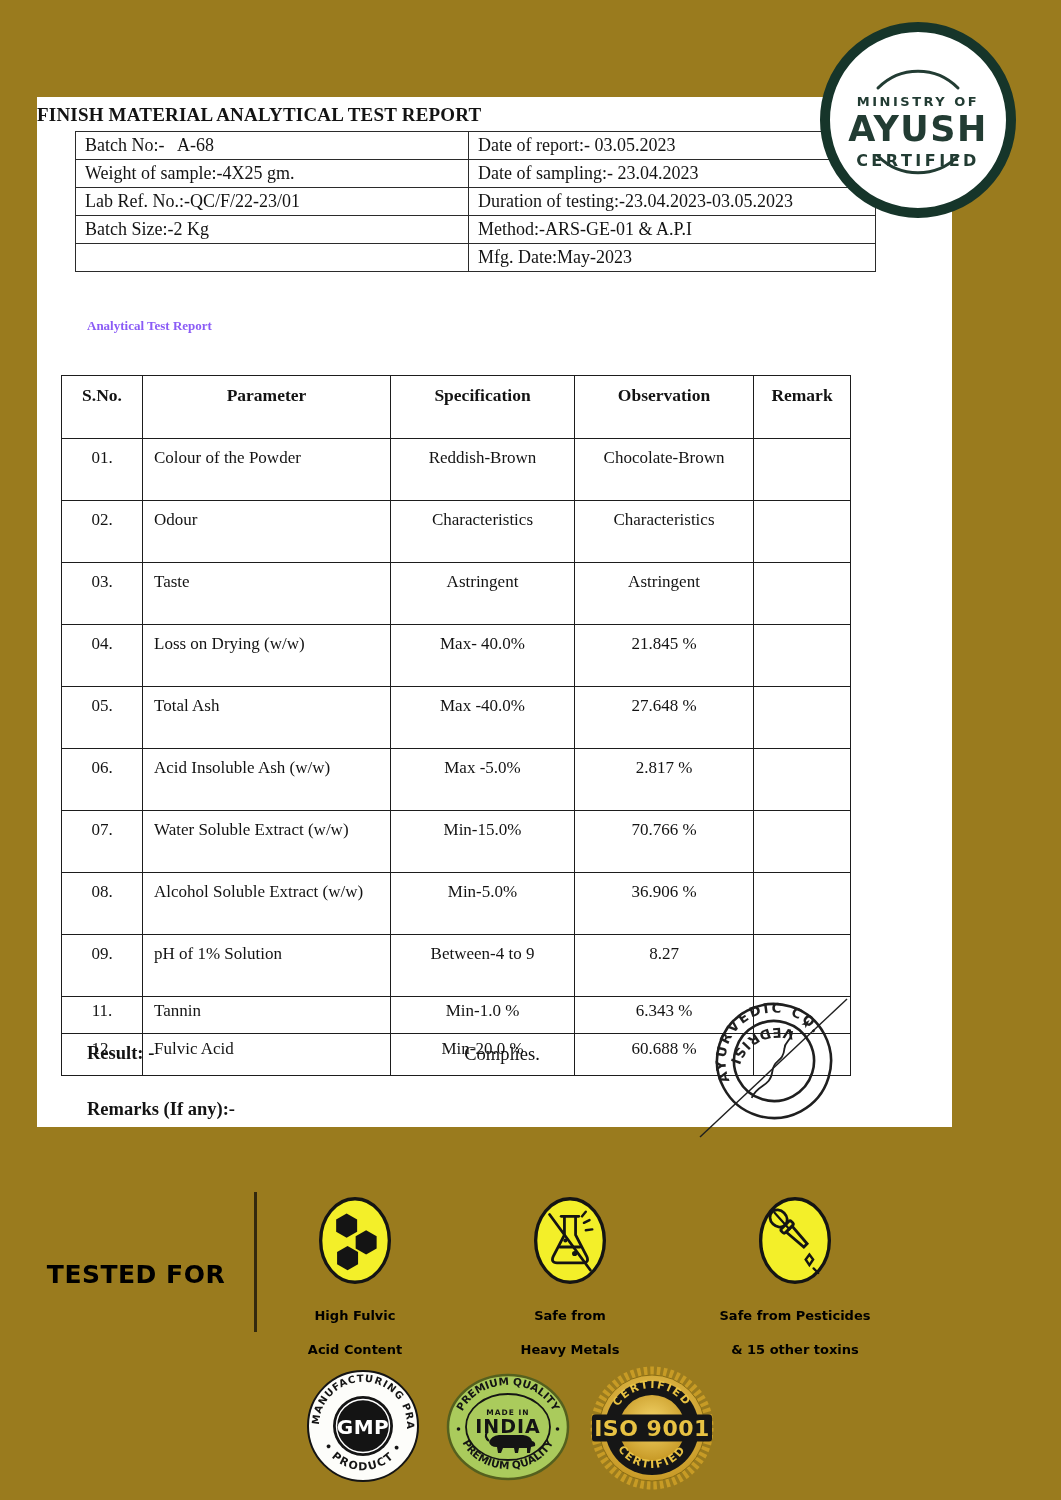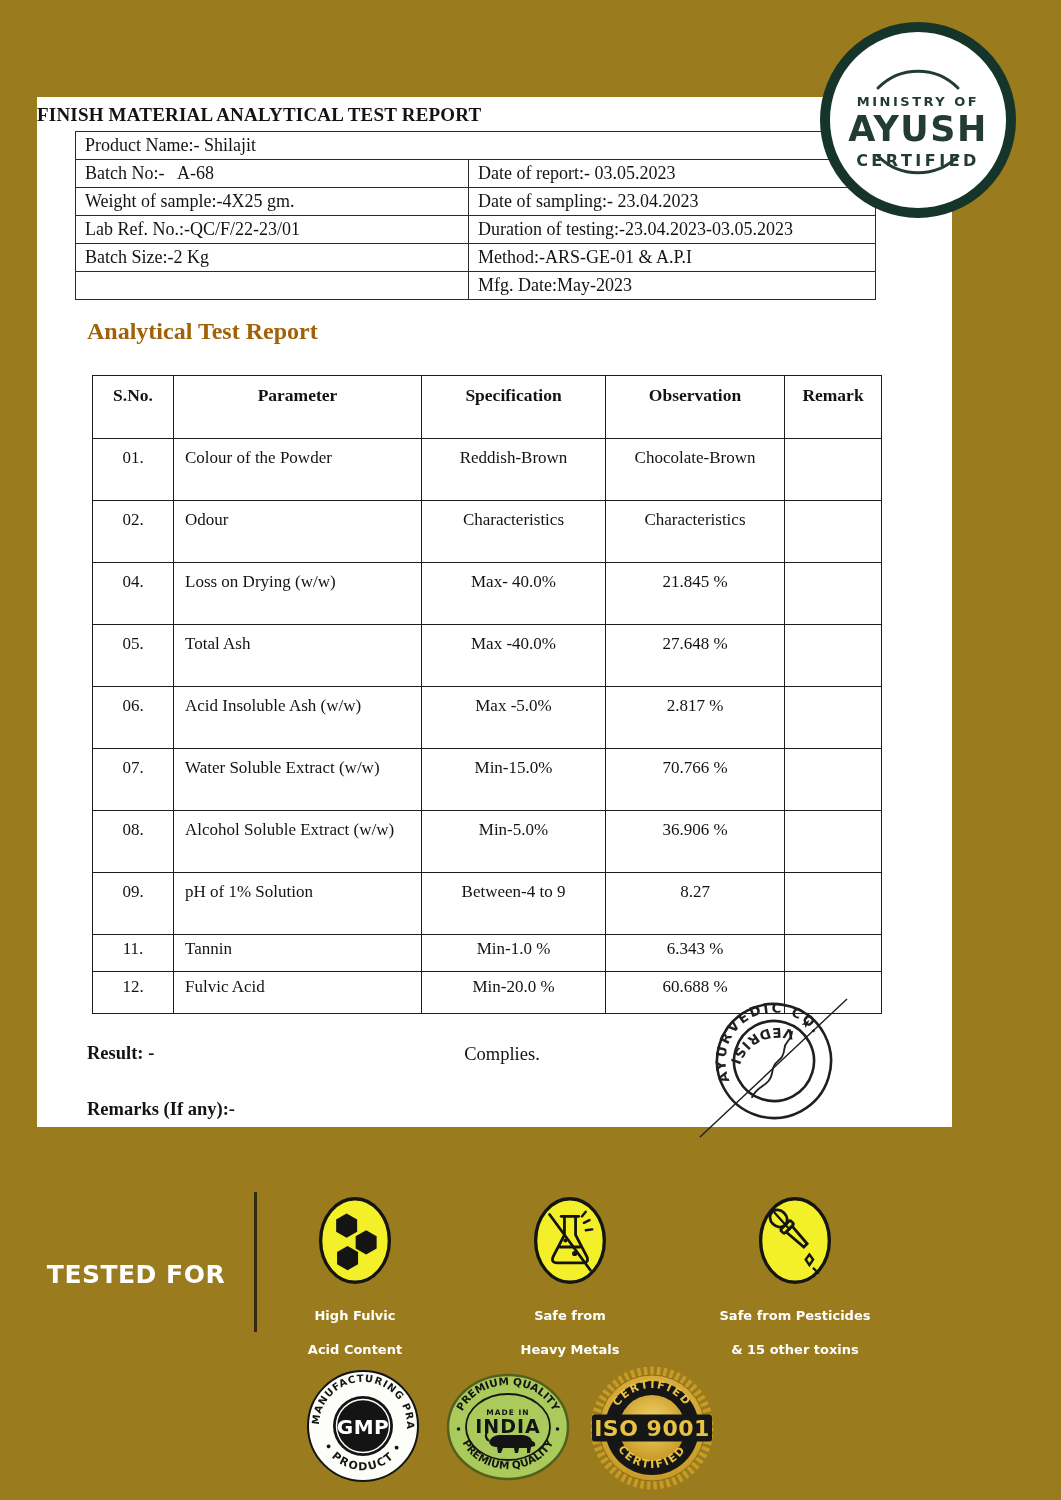--- a/index.html
+++ b/index.html
@@ -8,39 +8,39 @@
   .doc{position:absolute;left:37px;top:97px;width:915px;height:1030px;background:#ffffff;}
 
   .doc-title{position:absolute;top:7px;left:0;width:880px;text-align:left;
              font-size:19px;font-weight:bold;color:#131313;letter-spacing:.2px;}
 
   table{border-collapse:collapse;table-layout:fixed;color:#131313;}
   .info-table{position:absolute;left:38px;top:34px;width:800px;font-size:18px;}
   .info-table td{border:1.6px solid #2b2b2b;height:27px;padding:0 4px 0 9px;
                  vertical-align:middle;white-space:nowrap;overflow:hidden;}
 
-  .section-heading{position:absolute;left:50px;top:221px;font-size:24px;font-weight:bold;color:#a16207;}
-
-  .main-table{position:absolute;left:55px;top:278px;width:789px;font-size:17px;text-align:center;}
+  .section-heading{position:absolute;left:50px;top:221px;font-size:13px;font-weight:bold;color:#8b5cf6;}
+
+  .main-table{position:absolute;left:24px;top:278px;width:789px;font-size:17px;text-align:center;}
   .main-table th{border:1.6px solid #1d1d1d;height:52px;vertical-align:top;padding-top:9px;font-size:17.5px;}
   .main-table td{border:1.6px solid #1d1d1d;height:51px;vertical-align:top;padding-top:9px;}
   .main-table td.param{text-align:left;padding-left:11px;padding-right:13px;}
   .main-table td.just{text-align:justify;}
   .main-table tr.short td{height:31px;padding-top:4px;}
   .main-table tr.short2 td{height:35px;padding-top:5px;}
 
   .result-row{position:absolute;left:50px;top:946px;width:820px;font-size:18.5px;color:#131313;}
   .result-label{font-weight:bold;}
   .result-value{position:absolute;left:330px;top:1px;width:170px;text-align:center;}
   .remarks{position:absolute;left:50px;top:1002px;font-size:18.5px;font-weight:bold;color:#131313;}
 
   .stamp{position:absolute;left:645px;top:888px;}
   .seal{position:absolute;left:818px;top:20px;}
 
-  .footer-text{font-family:"DejaVu Sans",sans-serif;color:#ffffff;font-weight:bold;}
+  .footer-text{font-family:"DejaVu Sans",sans-serif;color:#000000;font-weight:bold;}
   .tested{position:absolute;left:25px;top:1258px;width:222px;text-align:center;
           font-size:25px;line-height:34px;letter-spacing:.5px;}
   .divider{position:absolute;left:254px;top:1192px;width:3px;height:140px;background:#33290e;}
   .feature{position:absolute;top:1192px;text-align:center;}
   .f0{left:255px;width:200px;}
   .f1{left:468px;width:204px;}
   .f2{left:672px;width:246px;}
   .feature .flabel{margin-top:6px;font-size:13px;line-height:34px;}
   .badge{position:absolute;}
   .b-gmp{left:305px;top:1368px;}
@@ -55,23 +55,20 @@
   <div class="doc">
 
     <div class="doc-title">FINISH MATERIAL ANALYTICAL TEST REPORT</div>
 
     <table class="info-table">
       <colgroup>
           <col style="width:393px">
           <col style="width:407px">
         </colgroup>
       <tbody>
-          <tr>
-        <td colspan="2">Product Name:- Shilajit</td>
-      </tr>
       <tr>
         <td>Batch No:-&nbsp;&nbsp; A-68</td>
         <td>Date of report:- 03.05.2023</td>
       </tr>
       <tr>
         <td>Weight of sample:-4X25 gm.</td>
         <td>Date of sampling:- 23.04.2023</td>
       </tr>
       <tr>
         <td>Lab Ref. No.:-QC/F/22-23/01</td>
@@ -111,20 +108,27 @@
         <td class="param">Colour of the Powder</td>
         <td>Reddish-Brown</td>
         <td>Chocolate-Brown</td>
         <td></td>
       </tr>
       <tr>
         <td>02.</td>
         <td class="param">Odour</td>
         <td>Characteristics</td>
         <td>Characteristics</td>
+        <td></td>
+      </tr>
+      <tr>
+        <td>03.</td>
+        <td class="param">Taste</td>
+        <td>Astringent</td>
+        <td>Astringent</td>
         <td></td>
       </tr>
       <tr>
         <td>04.</td>
         <td class="param">Loss on Drying (w/w)</td>
         <td>Max- 40.0%</td>
         <td>21.845 %</td>
         <td></td>
       </tr>
       <tr>

